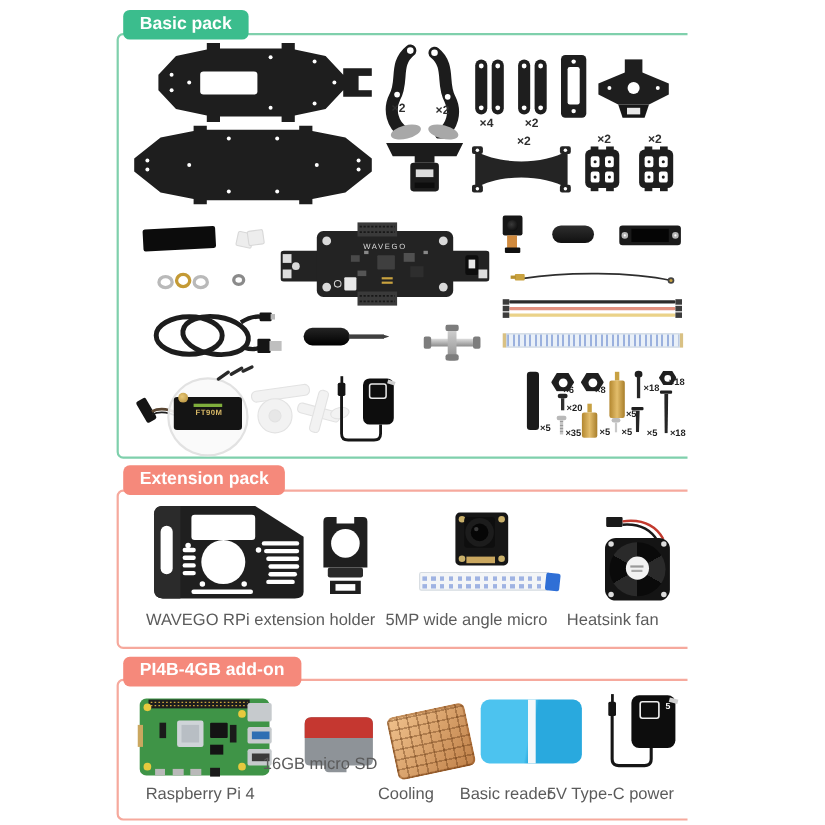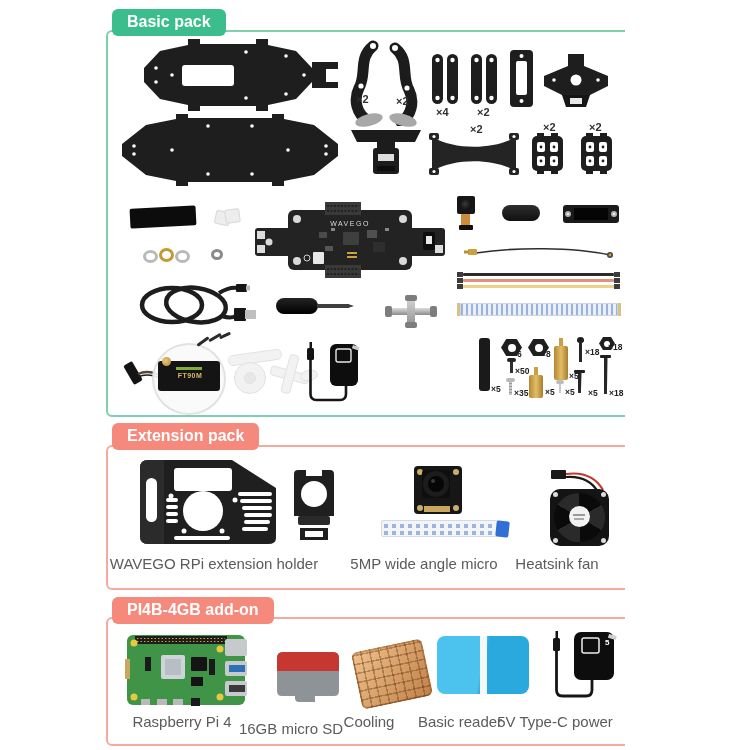--- a/index.html
+++ b/index.html
@@ -354,21 +354,21 @@
 
   <div class="nut" style="left:501px;top:339px;width:21px;height:17px">
       <span></span>
     </div>
   <span class="hwq" style="left:512px;top:349px">×6</span>
 
   <div class="p" style="left:507px;top:358px">
     <div class="p" style="left:0;top:0;width:9px;height:4px;background:#262626;border-radius:2px"></div>
     <div class="p" style="left:3px;top:4px;width:3px;height:11px;background:#303030"></div>
   </div>
-  <span class="hwq" style="left:515px;top:366px">×50</span>
+  <span class="hwq" style="left:515px;top:366px">×20</span>
 
   <div class="p" style="left:506px;top:378px">
     <div class="p" style="left:0;top:0;width:9px;height:4px;background:#b9b9b9;border-radius:2px"></div>
     <div class="p" style="left:3px;top:4px;width:3px;height:13px;background:repeating-linear-gradient(0deg,#c6c6c6 0 2px,#9a9a9a 2px 3px)"></div>
   </div>
   <span class="hwq" style="left:514px;top:388px">×35</span>
 
   <div class="nut" style="left:528px;top:339px;width:21px;height:17px">
       <span></span>
     </div>
@@ -485,21 +485,21 @@
     <div class="p" style="left:19px;top:17px;width:21px;height:21px;border-radius:50%;background:#f2f2f2">
       <div class="p" style="left:4px;top:8px;width:12px;height:1.5px;background:#999"></div>
       <div class="p" style="left:5px;top:12px;width:10px;height:1.5px;background:#aaa"></div>
     </div>
     <div class="p" style="left:3px;top:3px;width:5px;height:5px;border-radius:50%;background:#ddd"></div>
     <div class="p" style="left:51px;top:3px;width:5px;height:5px;border-radius:50%;background:#ddd"></div>
     <div class="p" style="left:3px;top:49px;width:5px;height:5px;border-radius:50%;background:#ddd"></div>
     <div class="p" style="left:51px;top:49px;width:5px;height:5px;border-radius:50%;background:#ddd"></div>
   </div>
 
-  <div class="cap" style="left:214px;top:555px">WAVEGO RPi extension holder</div>
+  <div class="cap" style="left:237px;top:555px">WAVEGO RPi extension holder</div>
   <div class="cap" style="left:424px;top:555px">5MP wide angle micro</div>
   <div class="cap" style="left:557px;top:555px">Heatsink fan</div>
 
   <div class="box pink" style="left:106px;top:617px;width:534px;height:125px"></div>
   <div class="tab pink" style="left:112px;top:597px">PI4B-4GB add-on</div>
 
   <svg class="p" style="left:125px;top:629px" width="126" height="78" viewBox="0 0 126 78">
     <rect x="2" y="6" width="118" height="70" rx="6" fill="#3f9447"></rect>
     <rect x="10" y="7" width="92" height="8" fill="#1d1d1d"></rect>
     <path d="M12,9.5 H100 M12,12.5 H100" stroke="#caa43c" stroke-width="1" stroke-dasharray="1.5 2"></path>
@@ -544,18 +544,18 @@
     <rect x="9.5" y="3" width="2.5" height="8" fill="#141414"></rect>
     <rect x="7" y="10" width="7" height="13" rx="1.5" fill="#141414"></rect>
     <path d="M10.5,23 L10.5,62 Q10.5,68 16.5,68 L40,68 Q46,68 46,62 L46,52" stroke="#161616" stroke-width="2.8" fill="none"></path>
     <rect x="28" y="4" width="40" height="48" rx="7" fill="#0d0d0d"></rect>
     <rect x="36" y="10" width="17" height="15" rx="2" fill="none" stroke="#ededed" stroke-width="1.5"></rect>
     <rect x="63" y="6" width="8" height="4" fill="#cfcfcf" transform="rotate(15 63 6)"></rect>
     <text x="59" y="17" font-size="8" fill="#fff" font-weight="bold" font-family="Liberation Sans, sans-serif">5</text>
   </svg>
 
   <div class="cap" style="left:182px;top:713px">Raspberry Pi 4</div>
-  <div class="cap" style="left:291px;top:720px">16GB micro SD</div>
+  <div class="cap" style="left:291px;top:686px">16GB micro SD</div>
   <div class="cap" style="left:369px;top:713px">Cooling</div>
   <div class="cap" style="left:460px;top:713px">Basic reader</div>
   <div class="cap" style="left:555px;top:713px">5V Type-C power</div>
 
 </div>
 
 </body></html>

